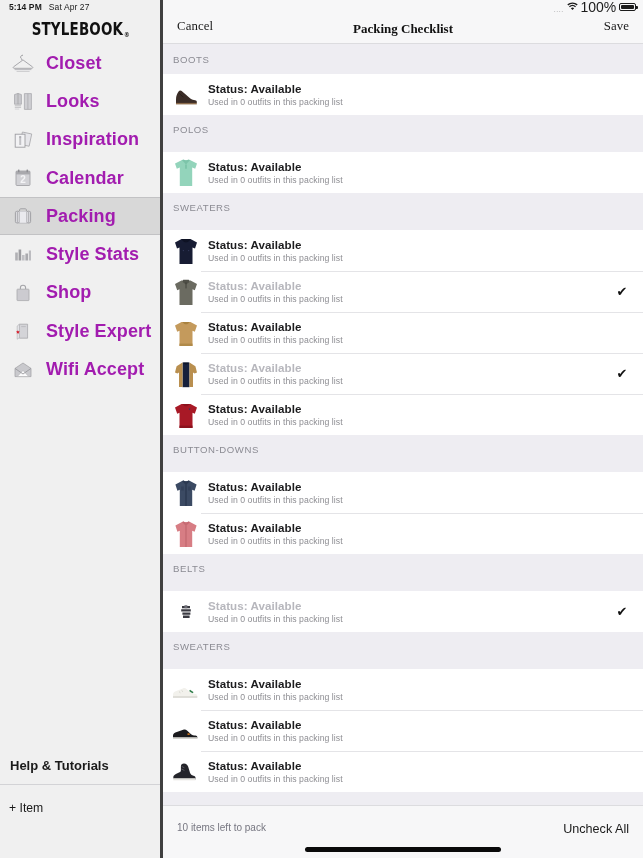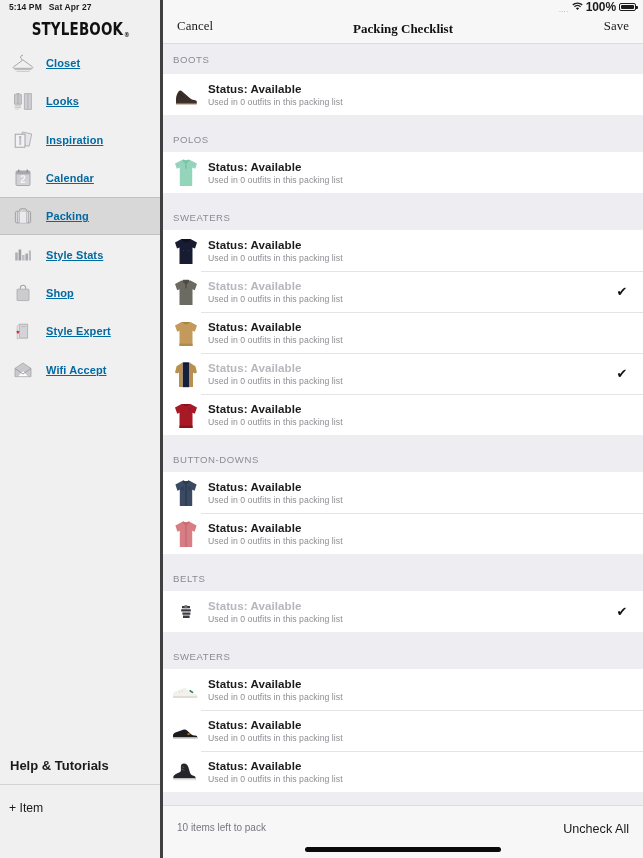--- a/index.html
+++ b/index.html
@@ -13,28 +13,28 @@
 
   
   .statusbar {
     position: absolute; top: 0; left: 0; width: 643px; height: 14px;
     display: flex; align-items: center;
     font-size: 8.5px; color: #1b1b1b; z-index: 40;
     pointer-events: none;
   }
   .sb-left { display: flex; align-items: center; gap: 7px; padding-left: 9px; }
   .sb-time { font-weight: 600; letter-spacing: .1px; }
-  .sb-date { font-weight: 700; letter-spacing: .1px; }
+  .sb-date { font-weight: 400; letter-spacing: .1px; }
   .sb-right {
     margin-left: auto; display: flex; align-items: center; gap: 3px;
     padding-right: 7px;
   }
   .sb-dots { letter-spacing: .5px; color: #9a9a9e; font-size: 7px; position: relative; top: 2px;}
   .sb-wifi { display: inline-block; }
-  .sb-pct { font-weight: 700; font-size: 12px; letter-spacing: -.1px; }
+  .sb-pct { font-weight: 400; font-size: 14px; letter-spacing: -.1px; }
   .sb-batt {
     width: 17px; height: 8px; border: 1px solid #1b1b1b; border-radius: 2px;
     position: relative; padding: 1px;
   }
   .sb-batt::after {
     content: ""; position: absolute; right: -2.5px; top: 2px;
     width: 1.5px; height: 3px; background: #1b1b1b; border-radius: 0 1px 1px 0;
   }
   .sb-batt i { display: block; height: 100%; background: #1b1b1b; border-radius: 1px; }
 
@@ -56,21 +56,21 @@
     display: inline-block; white-space: nowrap;
   }
   .brand sup { font-size: 7px; vertical-align: baseline; position: relative; top: 2px; left: 1px;}
 
   .navlist { flex: 0 0 auto; }
   .navitem {
     height: 38.3px; display: flex; align-items: center; gap: 10px;
     padding-left: 10px; position: relative; cursor: default;
   }
   .navitem .lbl {
-    font-size: 11px; font-weight: 700; color: #0369a1; letter-spacing: .1px; text-decoration: underline;
+    font-size: 18px; font-weight: 700; color: #a21caf; letter-spacing: .1px;
   }
   .navitem.active { background: #d8d8d8; }
   .navitem.active::after {
     content:""; position:absolute; left:0; right:0; bottom:0; height:1px; background:#c2c2c4;
   }
   .navitem.active::before {
     content:""; position:absolute; left:0; right:0; top:0; height:1px; background:#c2c2c4;
   }
   .navicon {
     width: 26px; height: 26px; display: flex; align-items: center; justify-content: center;
@@ -108,21 +108,21 @@
   }
   .nav-btn.save { margin-left: auto; }
 
   .scroll {
     flex: 1 1 auto; overflow: hidden; background: #eeedf2;
   }
   .sec-head {
     height: 30px; background: #eeedf2; display: flex; align-items: center;
     padding-left: 10px; font-size: 9.6px; color: #8b8b93; letter-spacing: .55px;
   }
-  .sec-head.tall { height: 37px; align-items: flex-end; padding-bottom: 7px; }
+  .sec-head.tall { height: 37px; align-items: flex-end; padding-bottom: 17px; }
   .group { background: #7f1d1d; }
   .row {
     height: 41px; display: flex; align-items: center; background: #fff;
     padding-left: 6px; padding-right: 14px; position: relative;
   }
   .row + .row::before {
     content:""; position:absolute; left:38px; right:0; top:0; height:1px; background:#e4e4e7;
   }
   .thumb {
     width: 34px; height: 36px; flex: 0 0 34px; margin-right: 5px;

